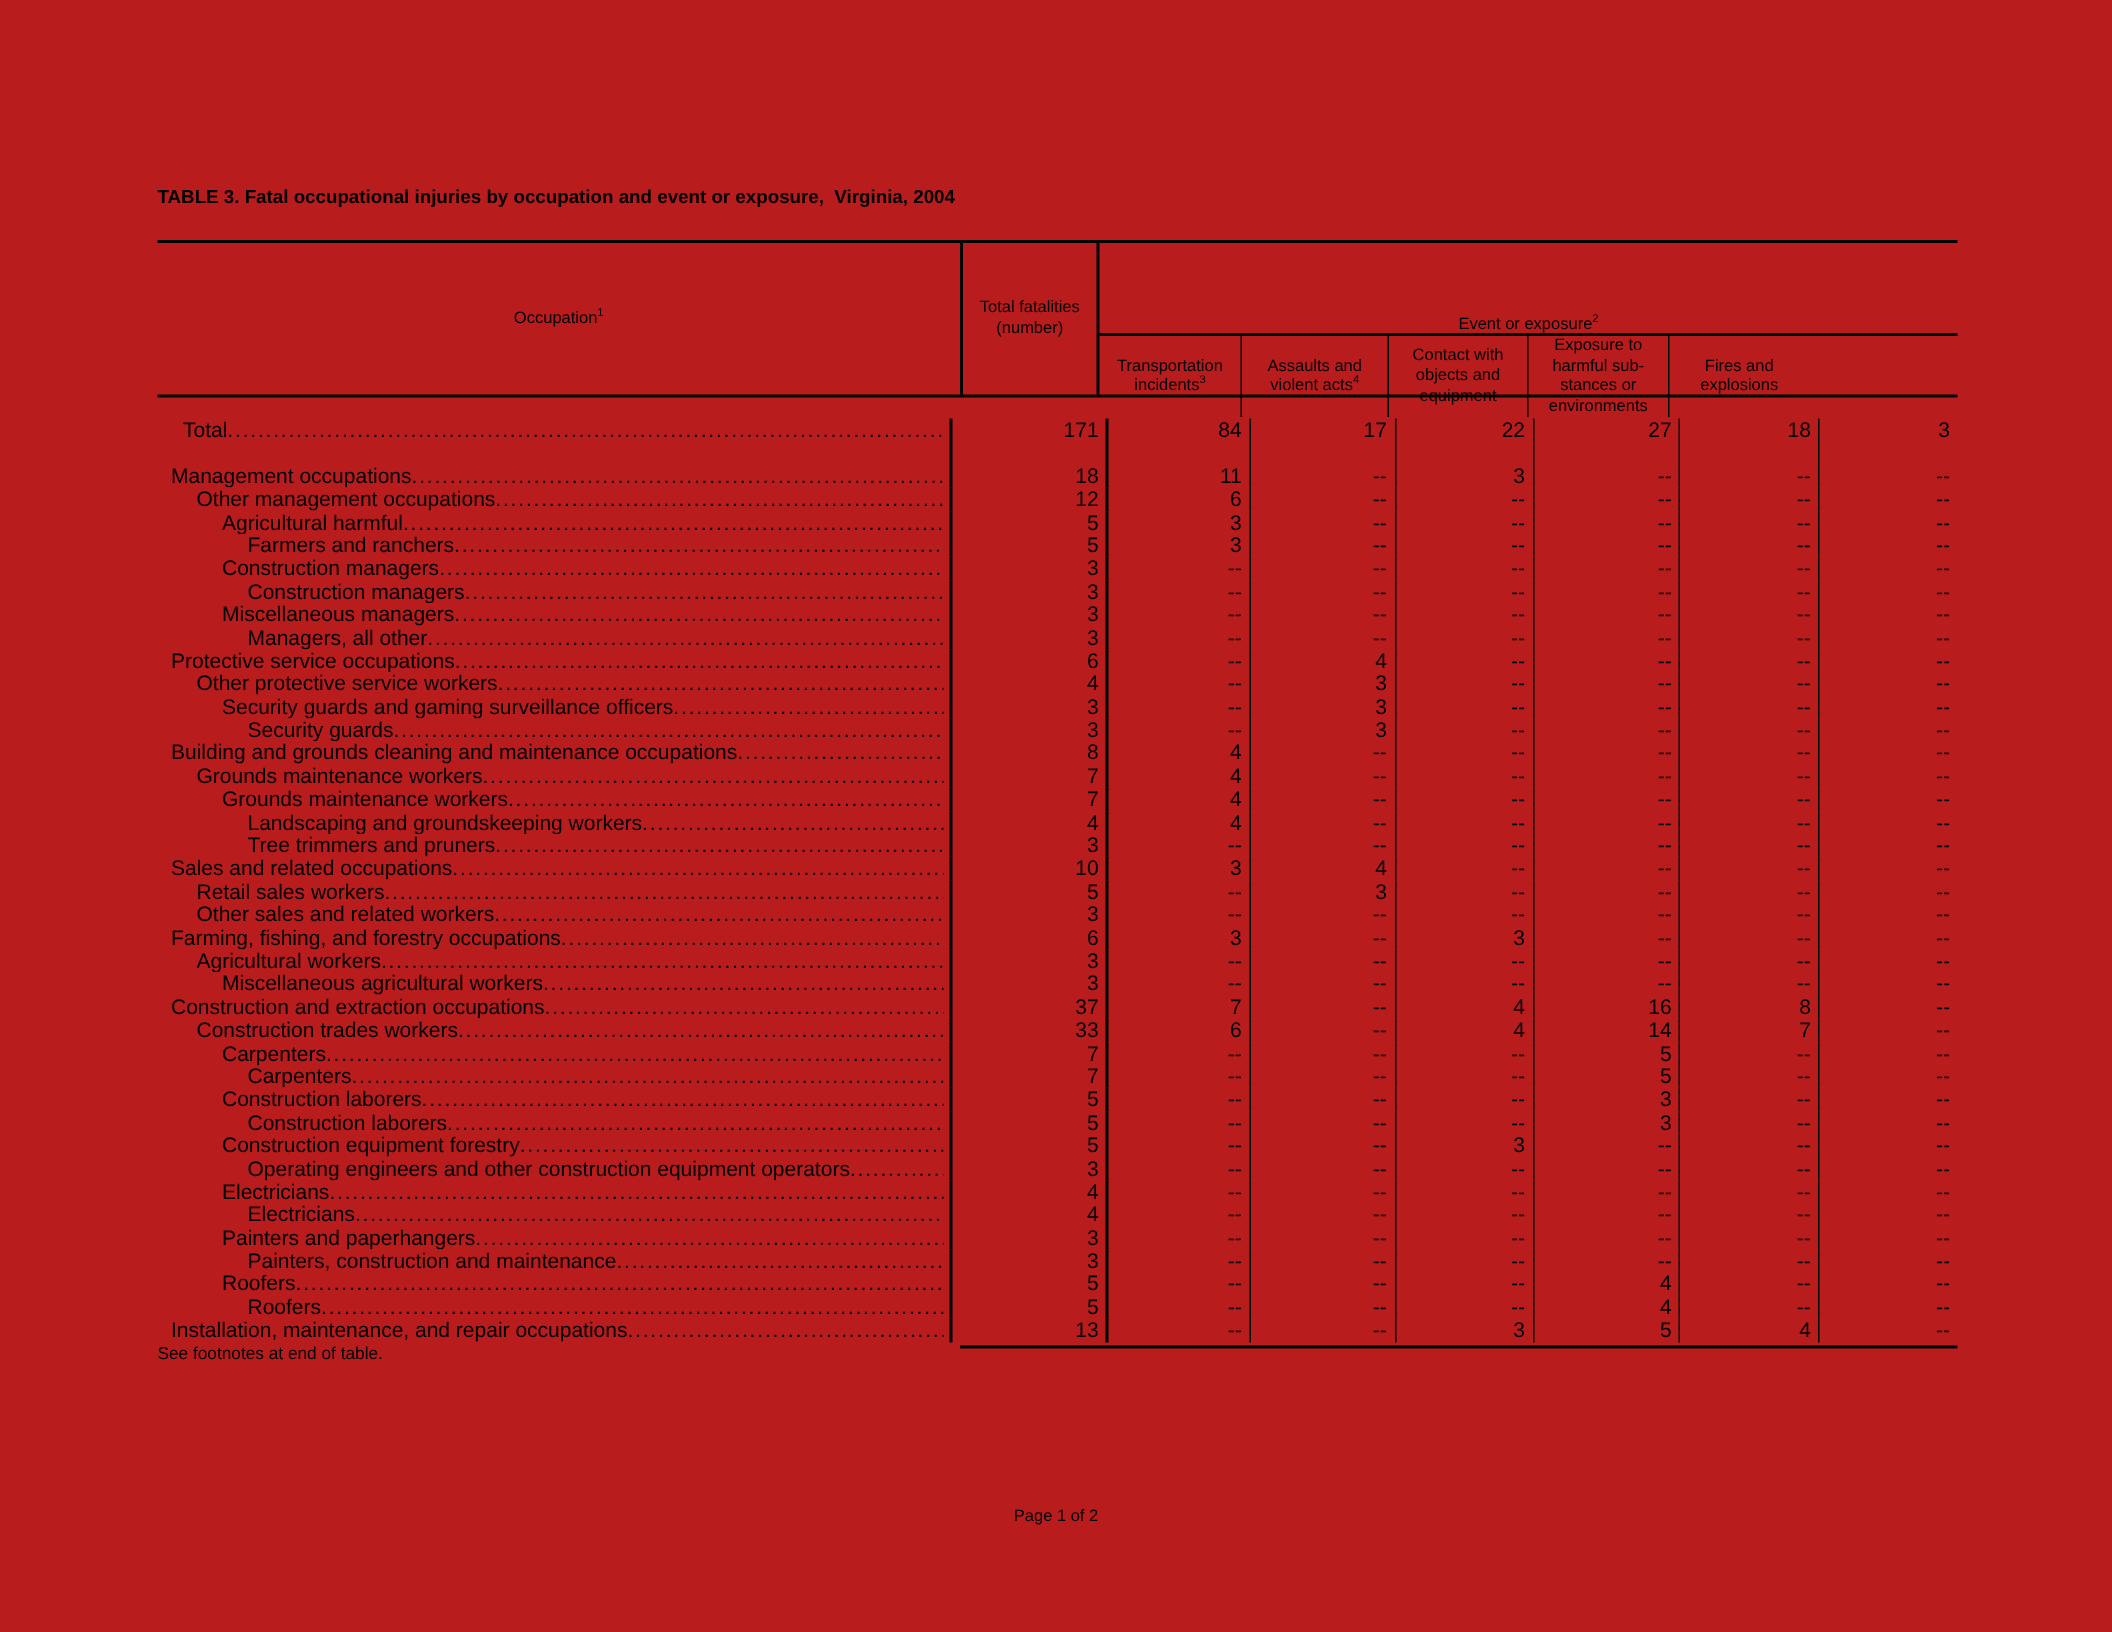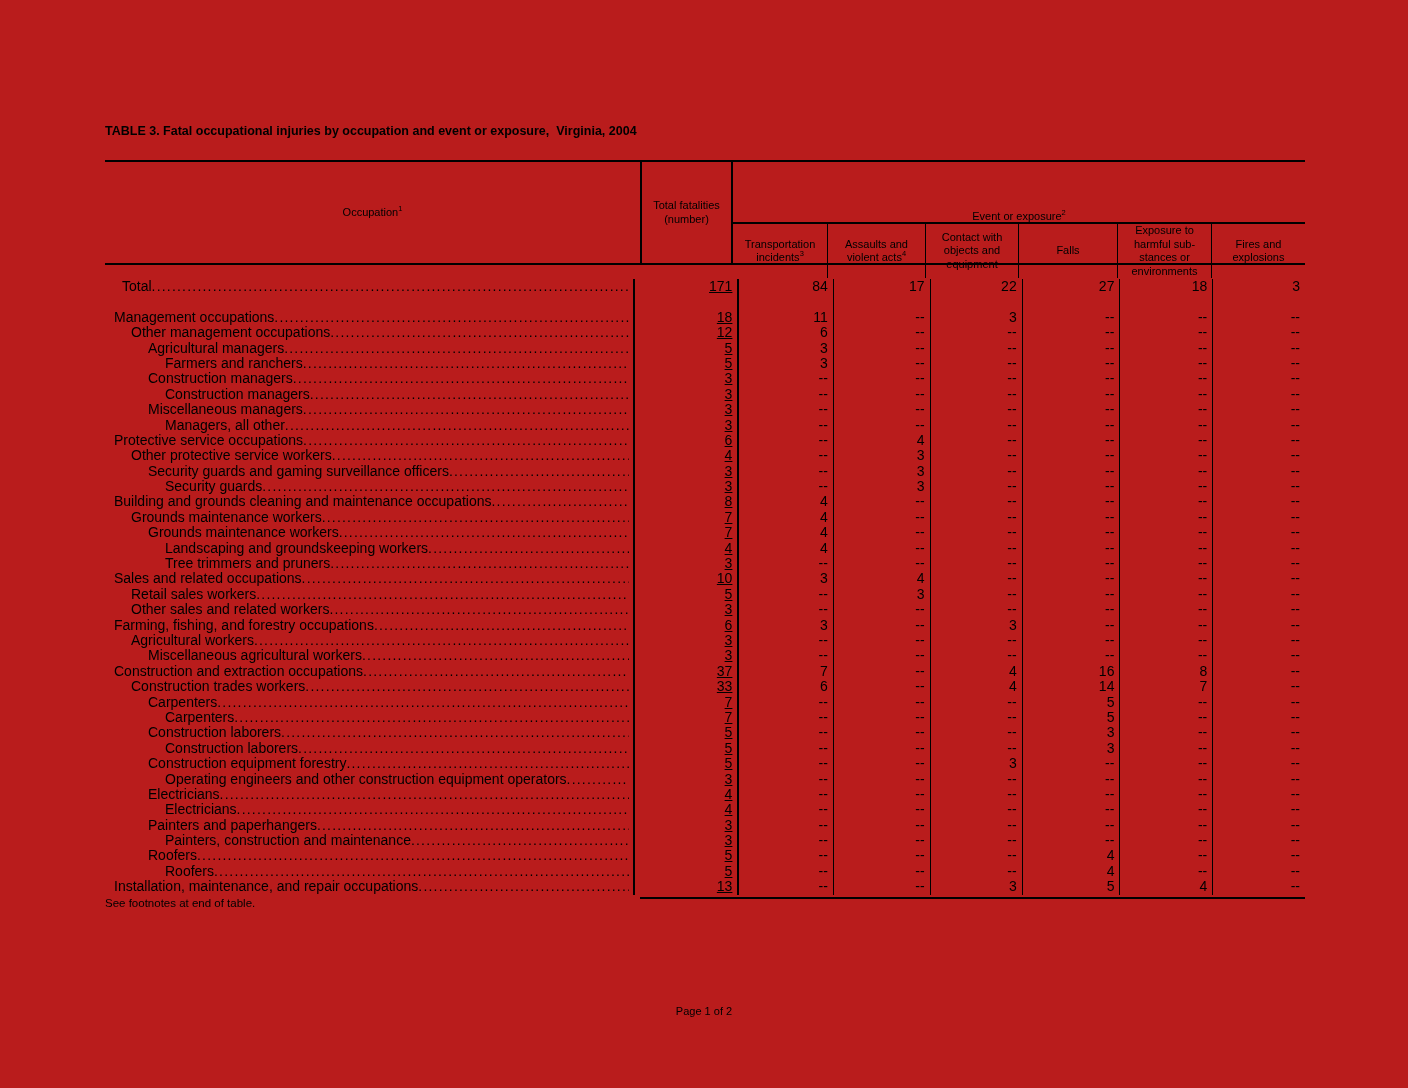--- a/index.html
+++ b/index.html
@@ -33,21 +33,21 @@
   
   .body { position:relative; padding-top:14px; height:630px; }
   .trow { display:flex; height:15.4px; align-items:center; font-size:14px; line-height:15.4px; }
   .cell { height:100%; display:flex; align-items:center; }
   .occ  { width:535px; padding-right:4px; overflow:hidden; }
   .lbl  { white-space:nowrap; flex:0 0 auto; }
   .ind-0 { padding-left:9px; }  .ind-t { padding-left:17px; }
   .ind-1 { padding-left:26px; } .ind-2 { padding-left:43px; } .ind-3 { padding-left:60px; }
   .dots { flex:1 1 auto; overflow:hidden; white-space:nowrap; letter-spacing:1.2px; color:#000; }
   .num  { justify-content:flex-end; padding-right:5px; }
-  .ctotal { width:108px; border-left:2px solid #000; border-right:2px solid #000;text-decoration:underline; }
+  .ctotal { width:108px; border-left:2px solid #000; border-right:2px solid #000; }
   .hl-strip { position:absolute; top:455px; left:0; width:535px; height:6px; background:#e6e6e6; z-index:-1; }
   .bottomline { position:absolute; top:735px; left:535px; width:665px; height:2px; background:#000; }
 
   .footnote { position:absolute; left:105px; top:897px; font-size:11.5px; }
   .pagenum  { position:absolute; left:0; width:100%; top:1005px; text-align:center; font-size:11px; }
 </style>
 </head>
 <body>
 
 <div class="page">
@@ -70,23 +70,20 @@
         <div class="h-ev-cols">
           <div class="hcell ev first e1">
             <span><span>Transportation incidents</span><sup>3</sup></span>
           </div>
           <div class="hcell ev e2">
             <span><span>Assaults and violent acts</span><sup>4</sup></span>
           </div>
           <div class="hcell ev e3">
             <span>Contact with objects and equipment</span>
           </div>
-          <div class="hcell ev e4">
-            <span>Falls</span>
-          </div>
           <div class="hcell ev e5">
             <span>Exposure to harmful sub- stances or environments</span>
           </div>
           <div class="hcell ev e6">
             <span>Fires and explosions</span>
           </div>
         </div>
       </div>
     </div>
 
@@ -138,21 +135,21 @@
           <div class="cell num ctotal">12</div>
           <div class="cell num ev first e1">6</div>
           <div class="cell num ev e2">--</div>
           <div class="cell num ev e3">--</div>
           <div class="cell num ev e4">--</div>
           <div class="cell num ev e5">--</div>
           <div class="cell num ev e6">--</div>
         </div>
         <div class="trow">
           <div class="cell occ">
-            <span class="lbl ind-2">Agricultural managers</span>
+            <span class="lbl ind-2">Agricultural harmful</span>
             <span class="dots">............................................................................................................................................................................................................................</span>
           </div>
           <div class="cell num ctotal">5</div>
           <div class="cell num ev first e1">3</div>
           <div class="cell num ev e2">--</div>
           <div class="cell num ev e3">--</div>
           <div class="cell num ev e4">--</div>
           <div class="cell num ev e5">--</div>
           <div class="cell num ev e6">--</div>
         </div>

